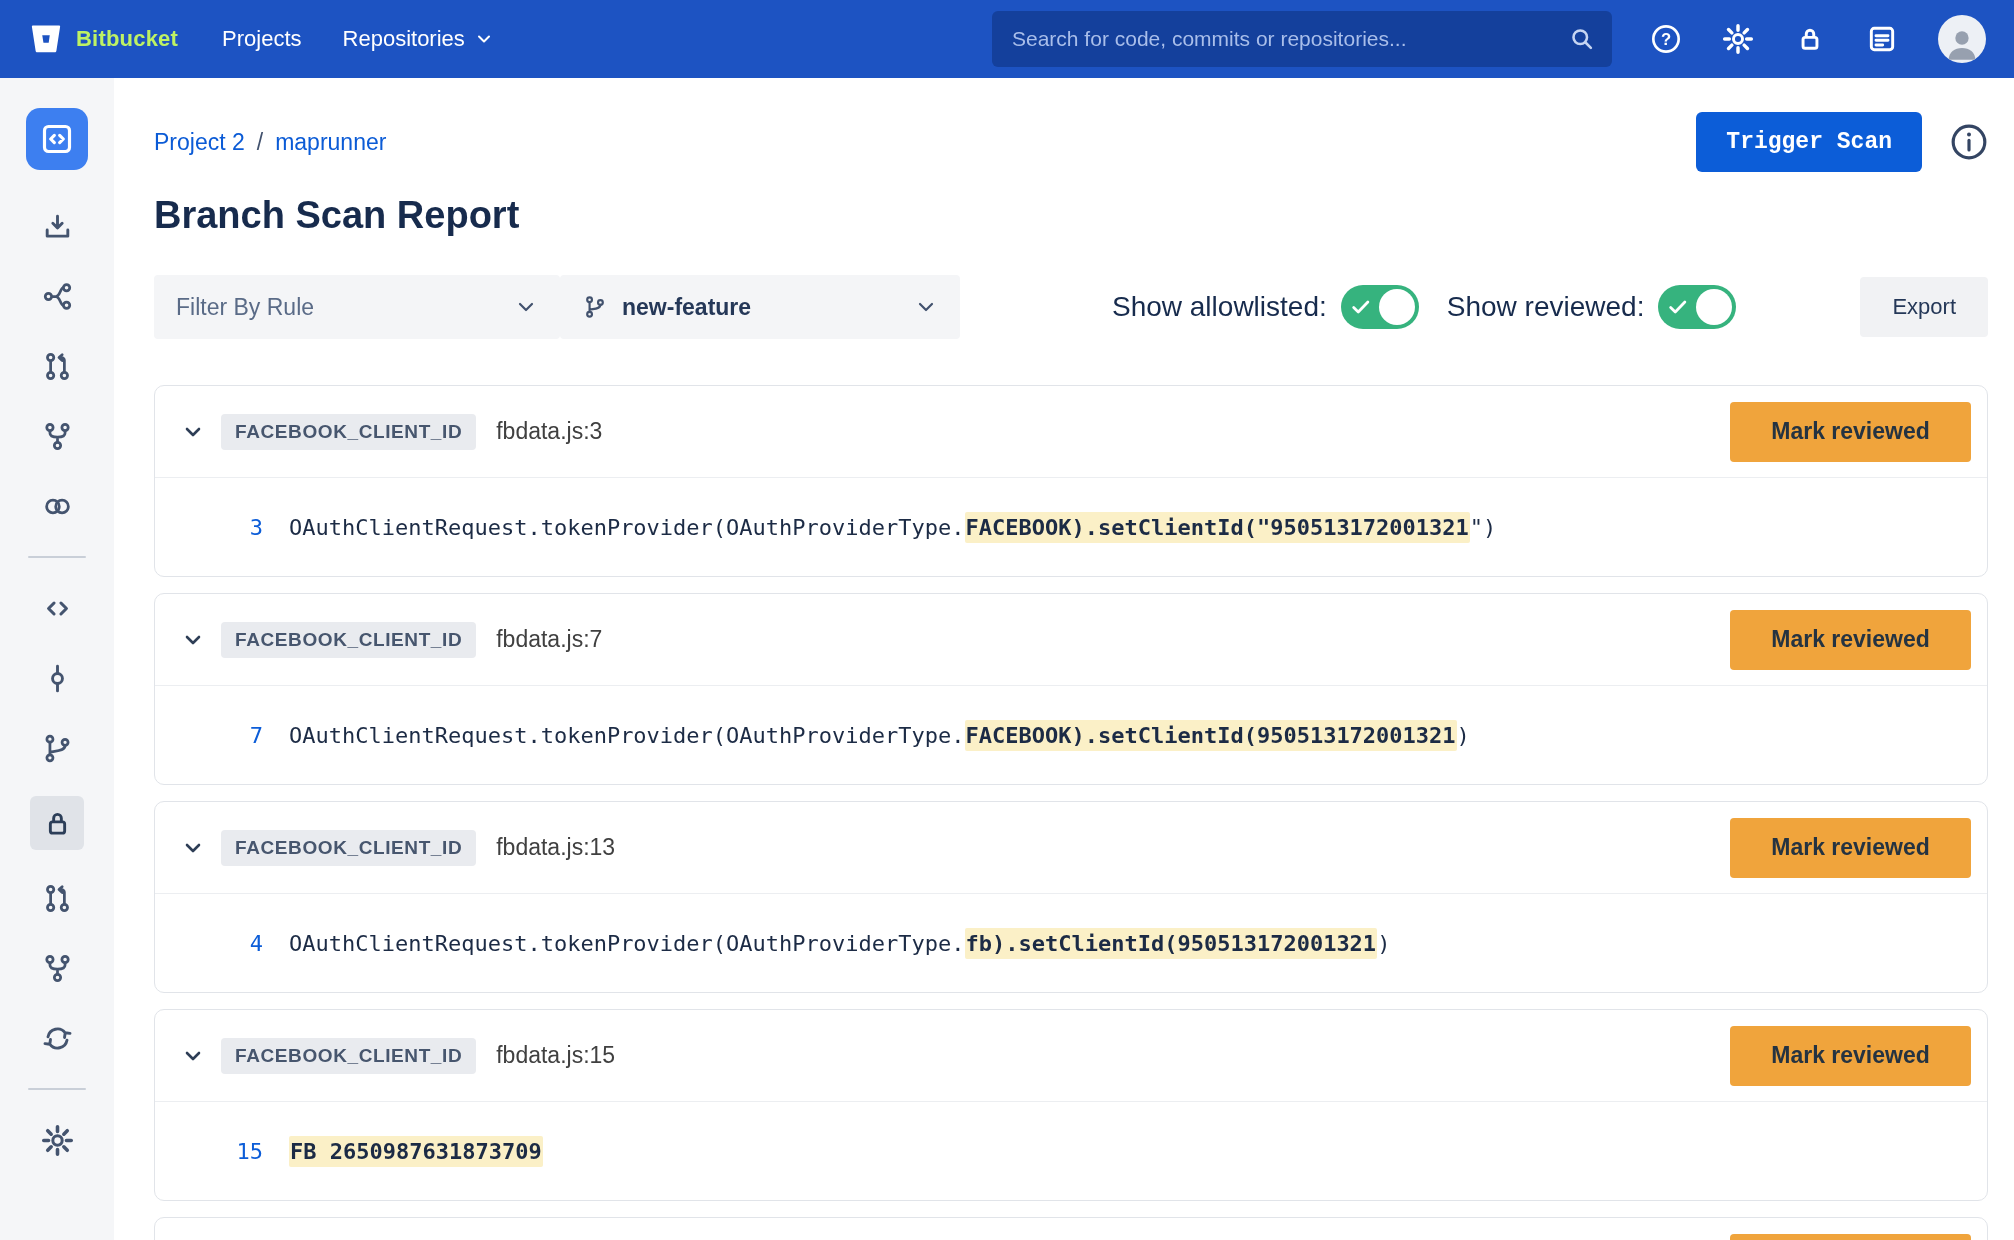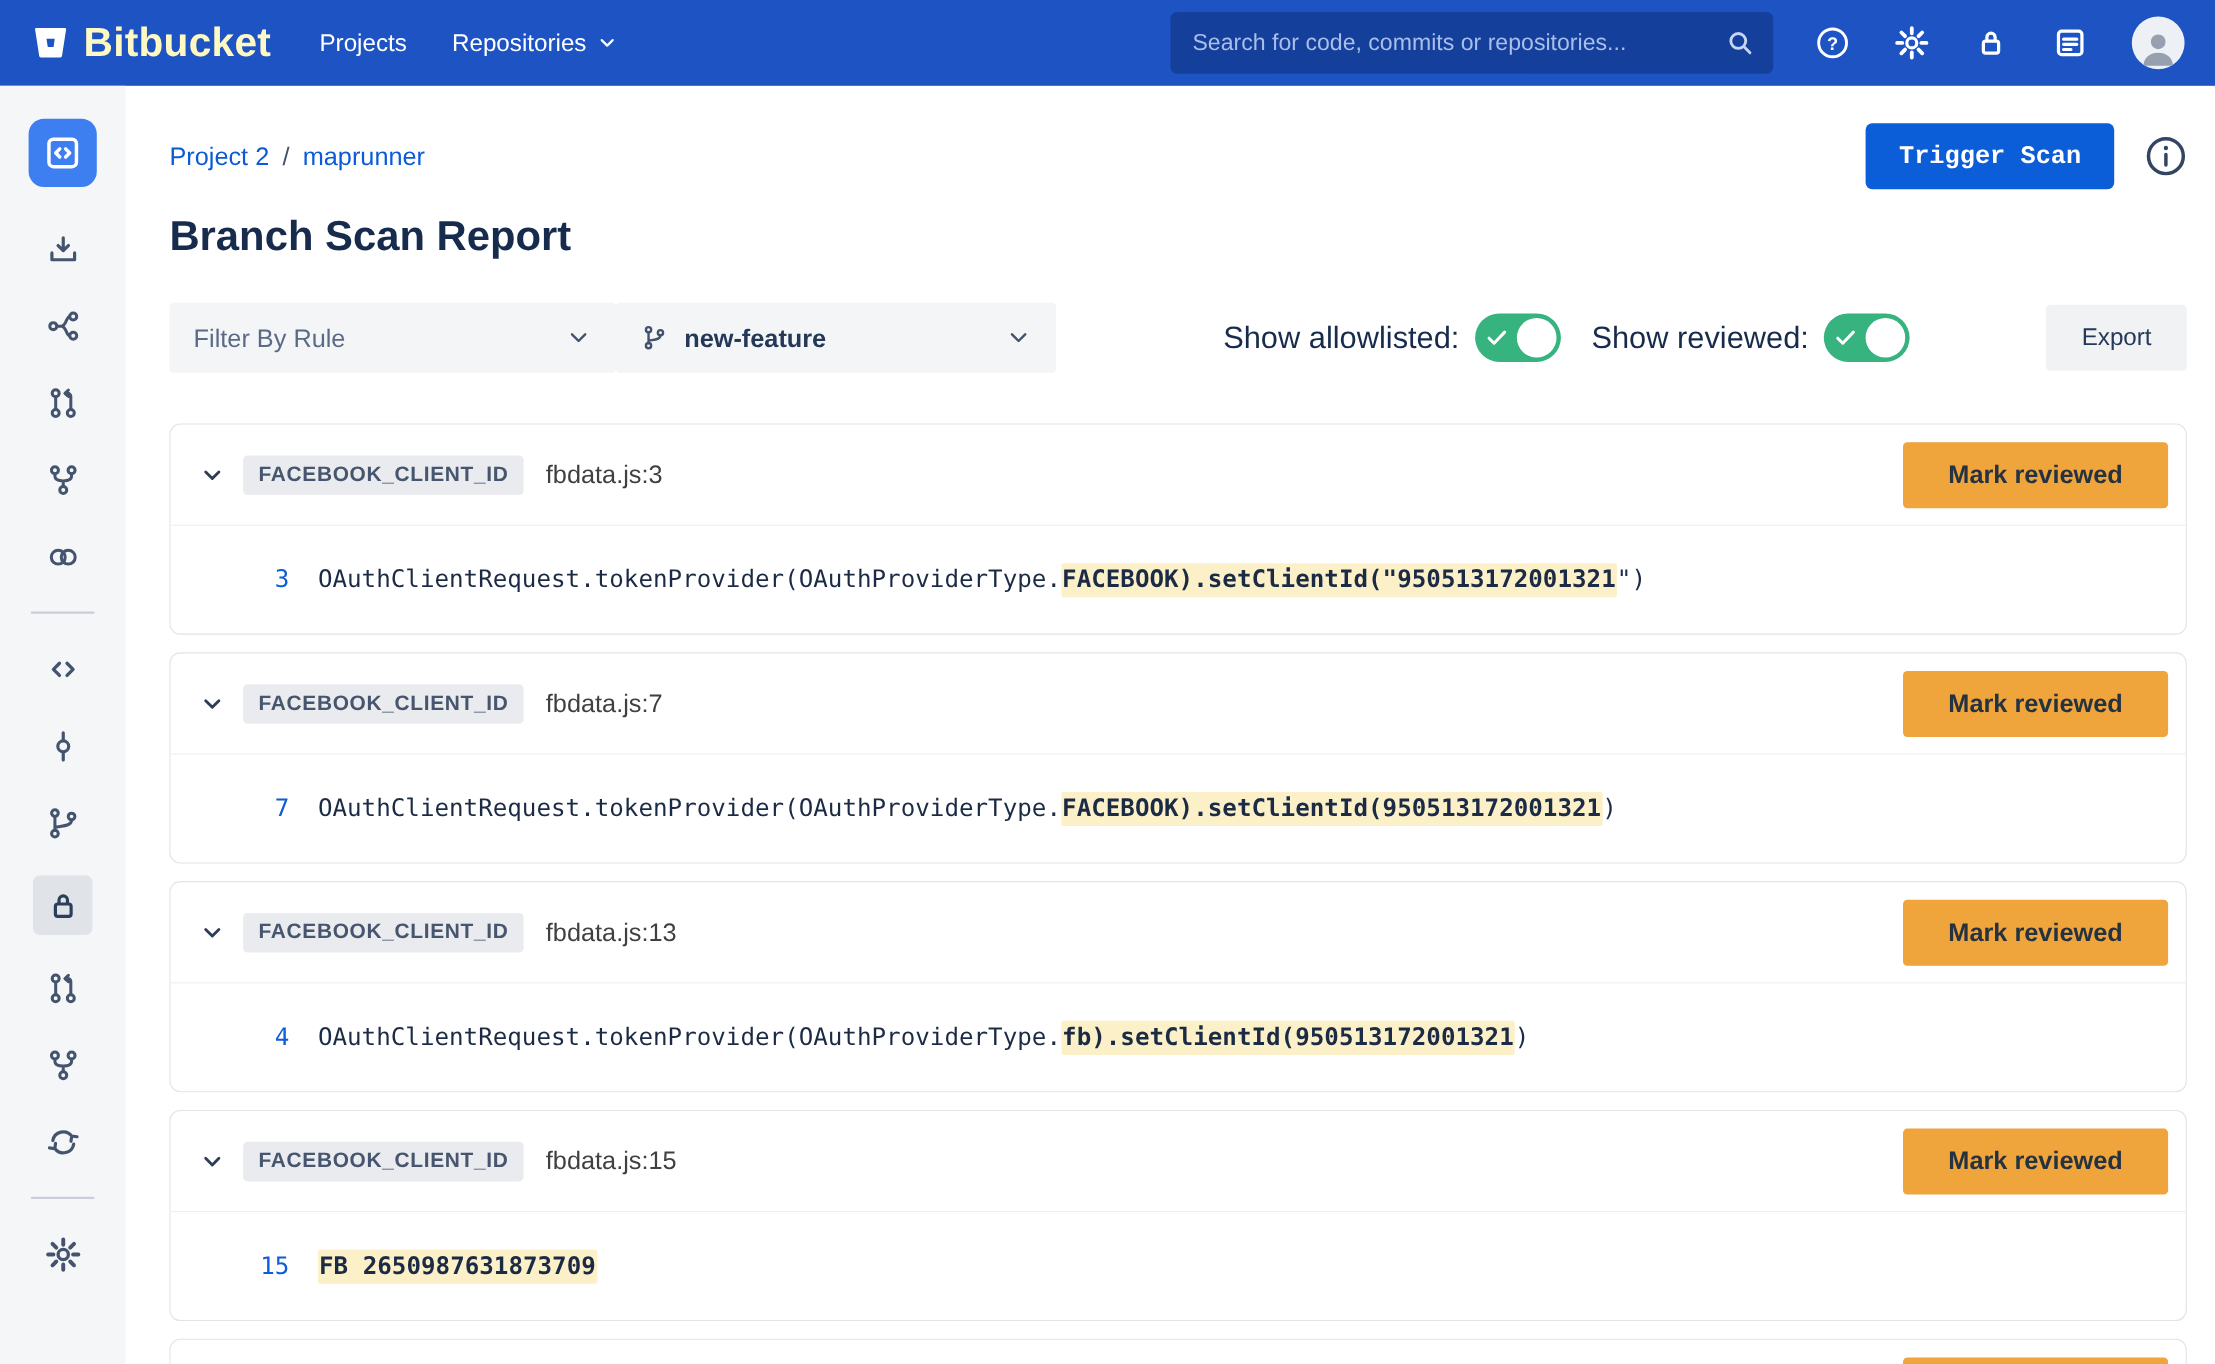--- a/index.html
+++ b/index.html
@@ -2,24 +2,24 @@
 <html><head>
 <meta charset="utf-8">
 <style>
   * { margin:0; padding:0; box-sizing:border-box; }
   html,body { width:2014px; height:1240px; overflow:hidden; background:#fff;
     font-family:"Liberation Sans", sans-serif; color:#172B4D; }
 
   
   .navbar { height:78px; background:#1D53C2; display:flex; align-items:center; padding:0 28px; }
   .brand { display:flex; align-items:center; gap:12px; margin-right:44px; }
-  .brand-name { color:#fef9c3; font-size:37px; font-weight:700; letter-spacing:.2px; }
+  .brand-name { color:#bef264; font-size:22px; font-weight:700; letter-spacing:.2px; }
   .nav-link { color:#fff; font-size:22px; font-weight:500; margin-right:41px; display:flex; align-items:center; gap:9px; cursor:pointer; }
   .nav-spacer { flex:1; }
-  .search-wrap { position:relative; width:548px; height:56px; margin-right:38px; }
+  .search-wrap { position:relative; width:620px; height:56px; margin-right:38px; }
   .search-wrap input { width:100%; height:100%; background:#14409C; border:none; border-radius:6px;
     color:#fff; font-size:21px; padding:0 56px 0 20px; font-family:"Liberation Sans", sans-serif; }
   .search-wrap input::placeholder { color:#A9BEEA; }
   .search-icon { position:absolute; right:16px; top:14px; color:#C6D5F2; }
   .nav-icons { display:flex; align-items:center; gap:40px; color:#fff; }
   .nav-icon { width:32px; height:32px; cursor:pointer; color:#fff; }
   .avatar { width:48px; height:48px; border-radius:50%; background:#EDF0F5; overflow:hidden; cursor:pointer; display:flex; align-items:flex-end; justify-content:center; }
 
   svg.i { display:block; width:100%; height:100%; }
 

